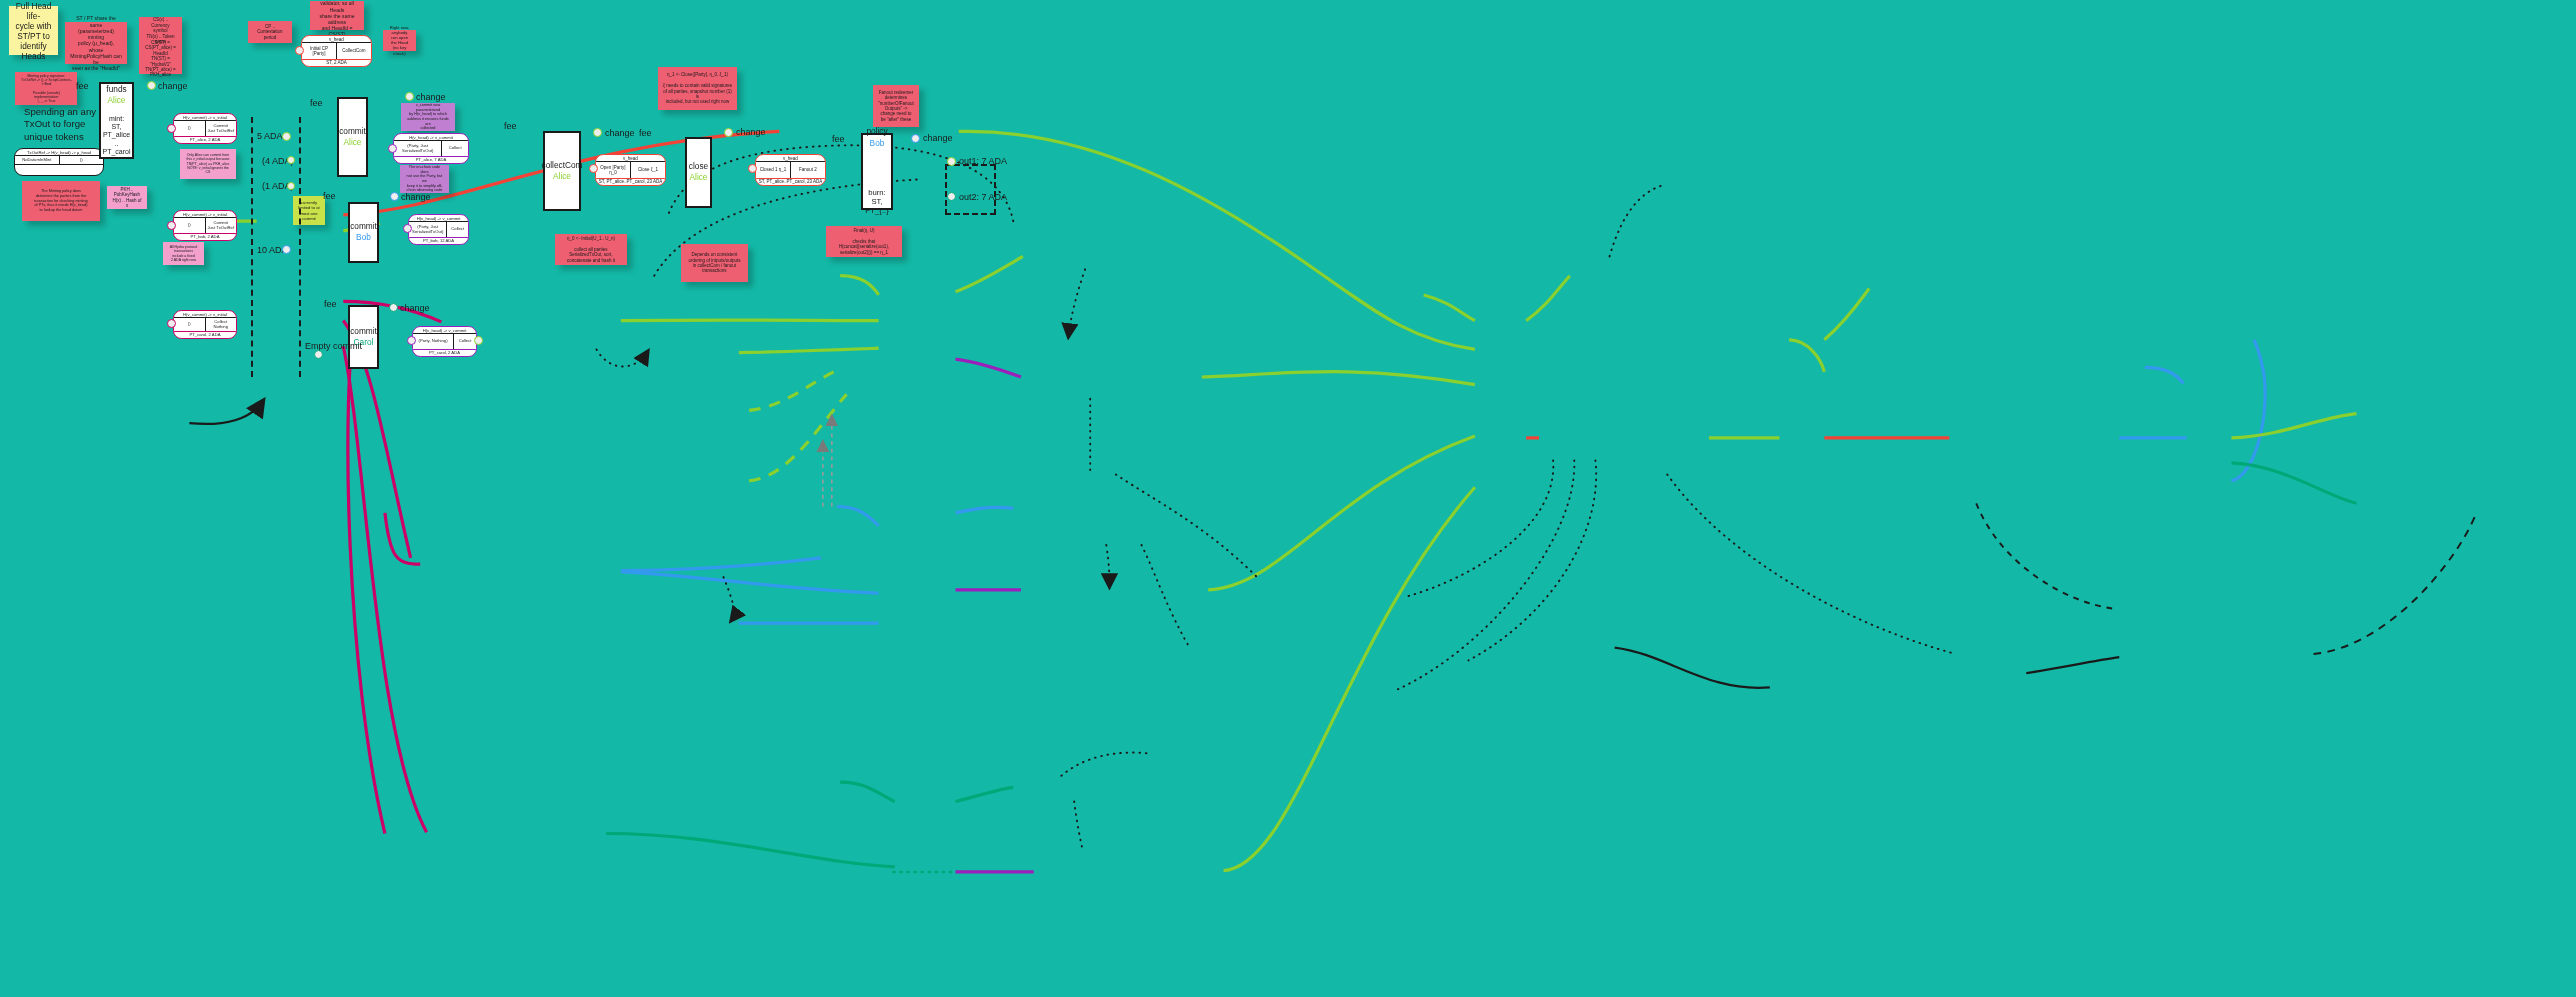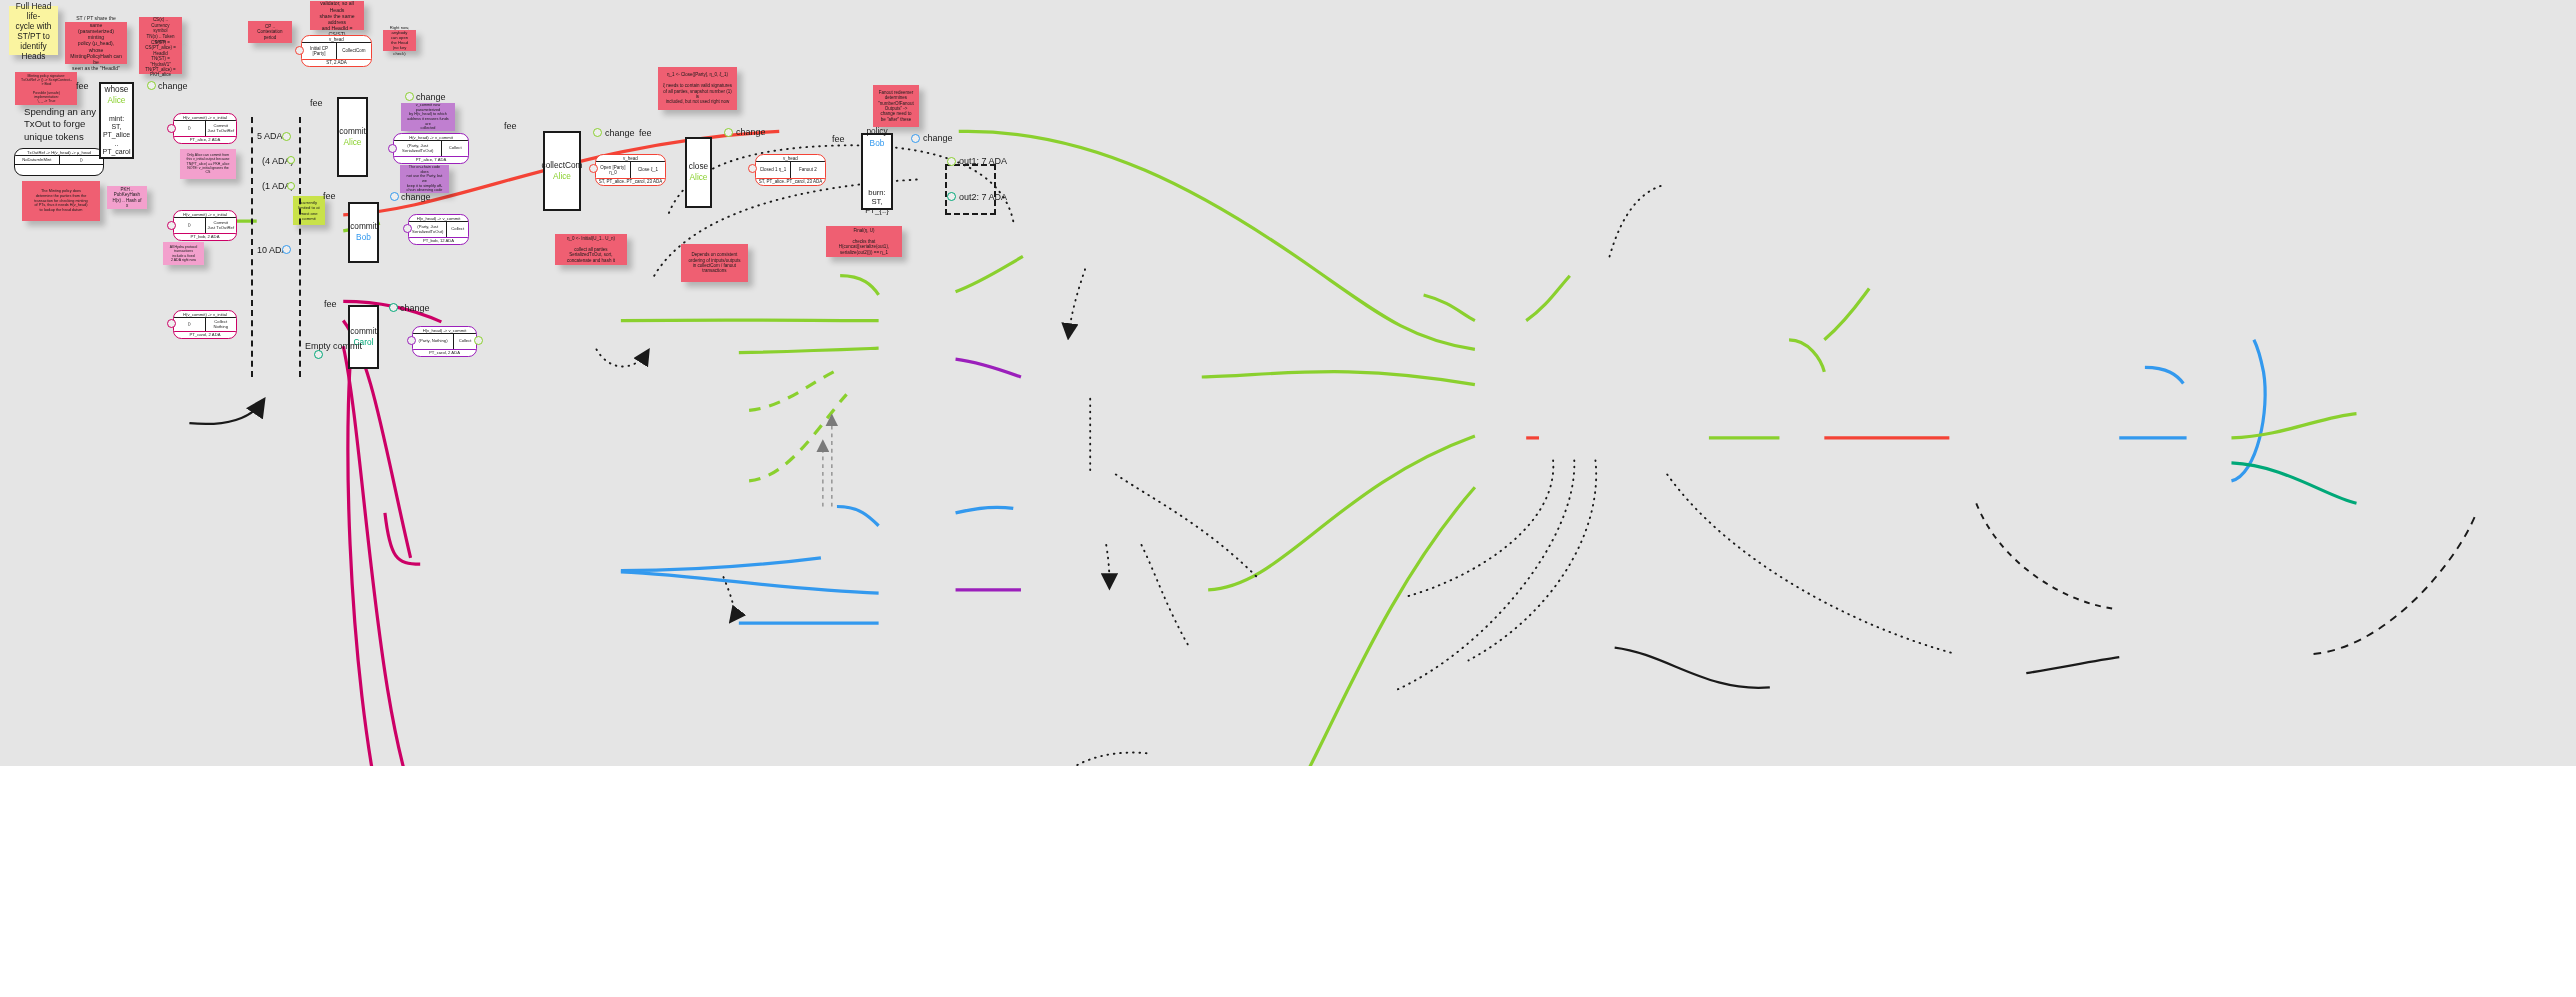--- a/index.html
+++ b/index.html
@@ -7,22 +7,22 @@
     margin: 0;
     padding: 0;
     background: #ffffff;
   }
   body {
     font-family: "Liberation Sans", sans-serif;
   }
   #canvas {
     position: relative;
     width: 2576px;
-    height: 766px;
-    background: #e5e5e5;
+    height: 997px;
+    background: #14b8a6;
     overflow: hidden;
   }
   svg.wires {
     position: absolute;
     left: 0; top: 0;
     width: 2576px;
     height: 997px;
     pointer-events: none;
   }
 
@@ -420,21 +420,21 @@
   <div class="mintcard" style="left:14px; top:148px; width:90px; height:28px; font-size:4.2px;">
     <div class="m-head">TxOutRef -&gt; H(v_head) -&gt; µ_head</div>
     <div class="m-mid">
       <div>NoDatumInMint</div>
       <div>()</div>
     </div>
     <div class="m-foot"></div>
   </div>
 
   <div class="txbox" style="left:99px; top:82px; width:35px; height:77px;">
-    <div class="tx-name" style="font-size:8.3px;">whose</div>
+    <div class="tx-name" style="font-size:8.3px;">funds</div>
     <div class="tx-actor" style="font-size:8.3px;color:#8ad02e;">Alice</div>
     <div class="tx-extra" style="font-size:7px;">mint:
 ST, PT_alice
 .. PT_carol</div>
   </div>
 
   <div class="txbox" style="left:337px; top:97px; width:31px; height:80px;">
     <div class="tx-name" style="font-size:8.3px;">commit</div>
     <div class="tx-actor" style="font-size:8.3px;color:#8ad02e;">Alice</div>
   </div>

